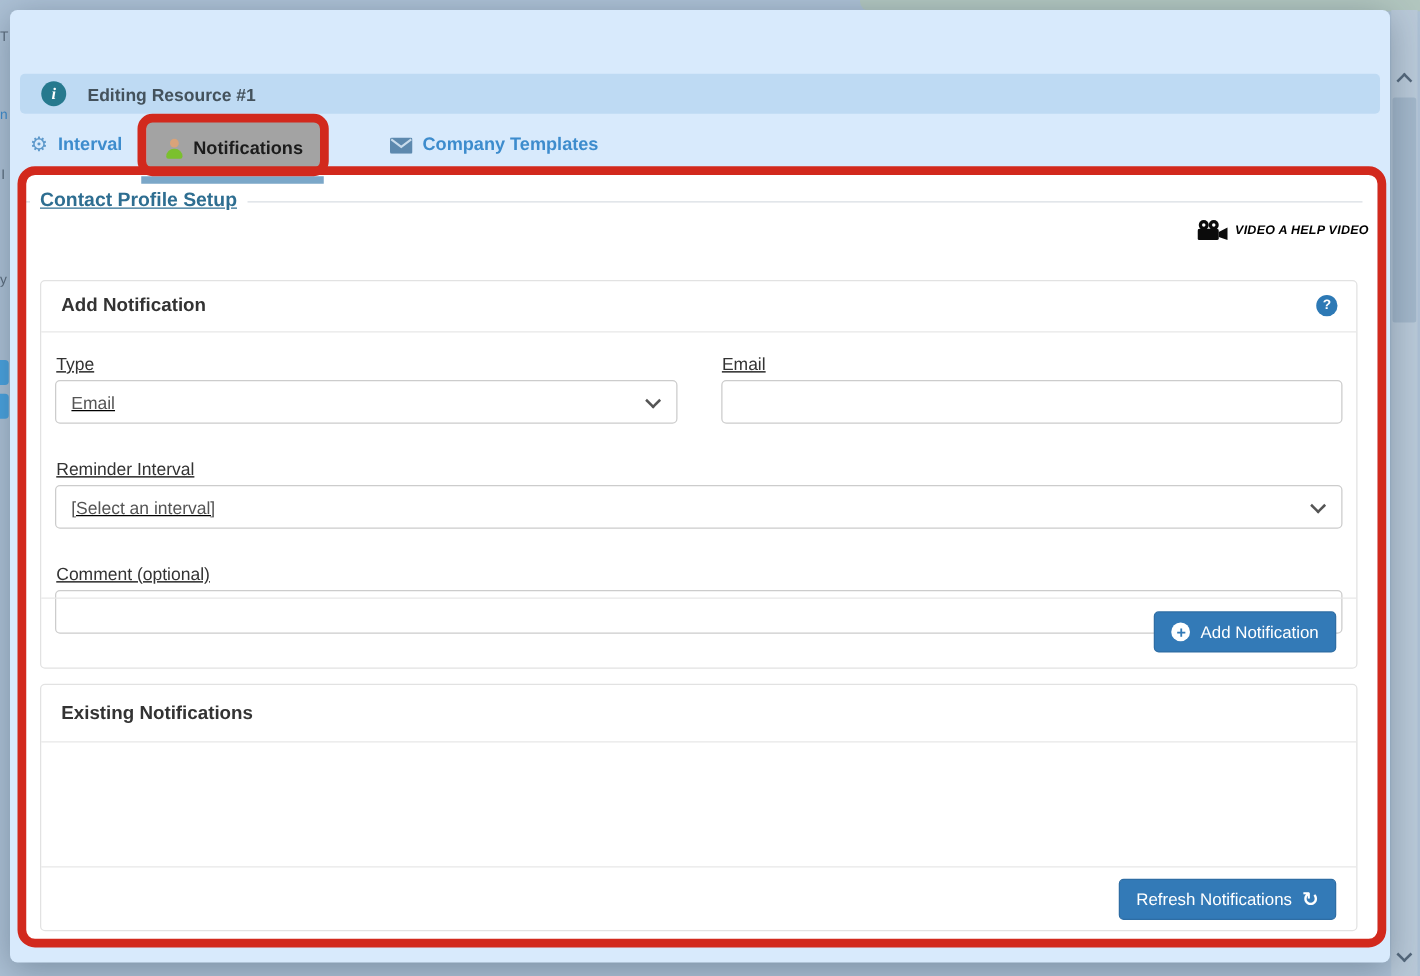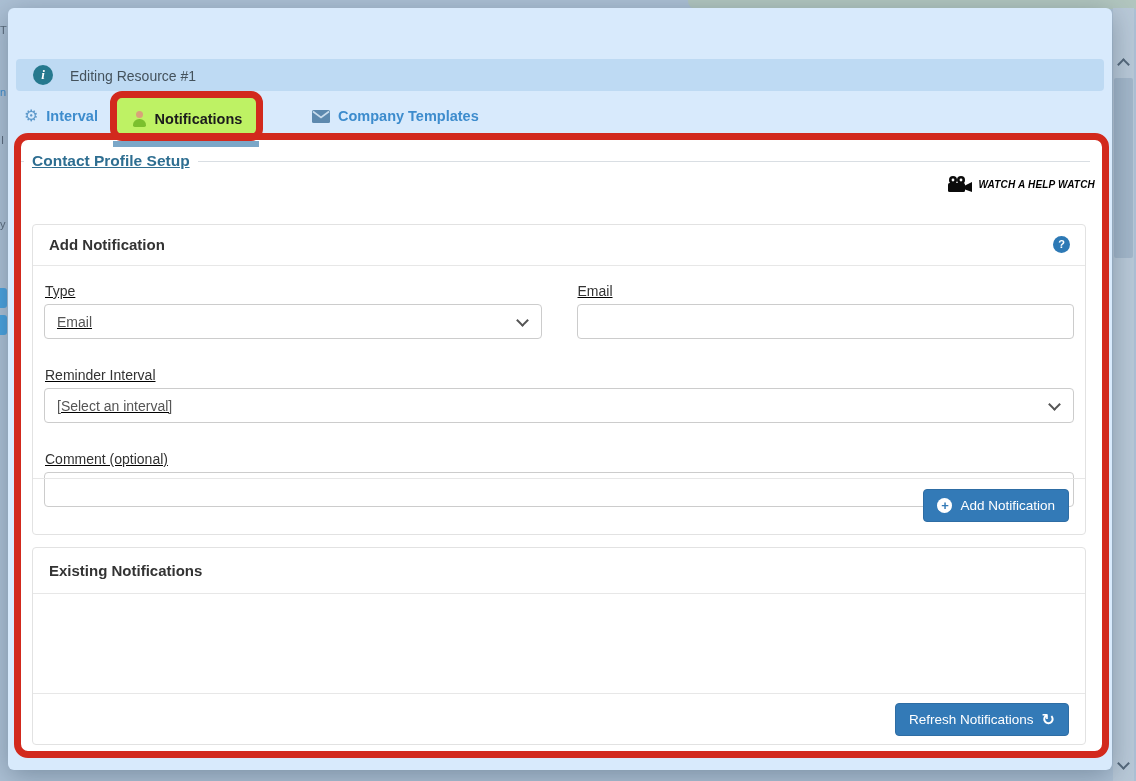--- a/index.html
+++ b/index.html
@@ -25,26 +25,26 @@
   .modal{position:absolute;left:8px;top:8px;width:1104px;height:762px;background:#d8eafc;border-radius:6px;
          box-shadow:0 6px 28px rgba(30,50,70,.35);z-index:2;}
   .titlebar{position:absolute;left:0;top:0;width:100%;height:46px;background:#cde0f3;
             border-bottom:1px solid #b7cde2;border-radius:6px 6px 0 0;}
   .win-icon{position:absolute;left:16px;top:14px;width:17px;height:11px;border:2px solid #3c4c5a;border-top-width:6px;border-radius:3px;}
   .title{position:absolute;left:50px;top:14px;font-size:15px;font-weight:bold;color:#4d5a66;}
   .close{position:absolute;right:14px;top:8px;font-size:24px;line-height:1;color:#3c4956;cursor:pointer;}
   .banner{position:absolute;left:8px;top:51px;width:1088px;height:32px;background:#bedaf3;border-radius:4px;}
   .info-ic{position:absolute;left:17px;top:6px;width:20px;height:20px;border-radius:50%;background:#26798e;color:#fff;
            font-family:"Liberation Serif",serif;font-weight:bold;font-style:italic;font-size:13px;text-align:center;line-height:20px;}
-  .banner-text{position:absolute;left:54px;top:9px;font-size:14px;font-weight:normal;color:#44525c;}
+  .banner-text{position:absolute;left:54px;top:9px;font-size:14px;font-weight:bold;color:#44525c;}
   
   .tab{position:absolute;display:flex;align-items:center;gap:8px;font-size:14.5px;font-weight:bold;color:#3d8ccd;cursor:pointer;}
   .tab-general{left:16px;top:100px;}
   .tab-company{left:272px;top:100px;margin-left:32px;}
-  .tab-active-box{position:absolute;left:109px;top:89px;width:140px;height:44px;background:#bef264;border-radius:4px 4px 0 0;
+  .tab-active-box{position:absolute;left:109px;top:89px;width:140px;height:44px;background:#a3a3a3;border-radius:4px 4px 0 0;
                   display:flex;align-items:center;justify-content:center;gap:8px;font-size:14.5px;font-weight:bold;color:#1c1c1c;cursor:pointer;}
   .gear{font-size:16px;color:#5e99cb;line-height:1;font-family:"DejaVu Sans",sans-serif;}
   .person{position:relative;width:15px;height:16px;display:inline-block;}
   .person .head{position:absolute;left:4px;top:0;width:7px;height:7px;border-radius:50%;background:#d9a379;}
   .person .torso{position:absolute;left:1px;bottom:0;width:13px;height:8px;border-radius:7px 7px 2px 2px;background:#7bc02e;}
   
   .content{position:absolute;left:12px;top:132px;width:1082px;height:612px;background:#fff;border-radius:6px;}
   .legend-line{position:absolute;left:0;right:12px;top:21px;height:1px;background:#d9dee3;}
   .legend{position:absolute;left:4px;top:12px;background:#fff;padding:0 8px;font-size:15.5px;font-weight:bold;color:#2e6e91;text-decoration:underline;}
   .helpvideo{position:absolute;right:7px;top:36px;display:flex;align-items:center;gap:5px;cursor:pointer;}
@@ -146,21 +146,21 @@
       <span style="display:inline-flex;">
         <svg width="25" height="17" viewBox="0 0 25 17">
           <circle cx="5" cy="4" r="4" fill="#0b0b0b"></circle>
             <circle cx="13" cy="4" r="4" fill="#0b0b0b"></circle>
           <circle cx="5" cy="4" r="1.4" fill="#fff"></circle>
             <circle cx="13" cy="4" r="1.4" fill="#fff"></circle>
           <rect x="0" y="7" width="17" height="9" rx="1.5" fill="#0b0b0b"></rect>
           <polygon points="17,9.5 24,6 24,16 17,13.5" fill="#0b0b0b"></polygon>
         </svg>
       </span>
-      <span class="hv-label">WATCH A HELP WATCH</span>
+      <span class="hv-label">VIDEO A HELP VIDEO</span>
     </div>
 
     <div class="panel panel-add">
       <div class="p-header">
         <span class="p-title">Add Notification</span>
         <span class="help-q">?</span>
       </div>
       <div class="add-body">
         <div class="form-row">
           <div class="fgroup">

